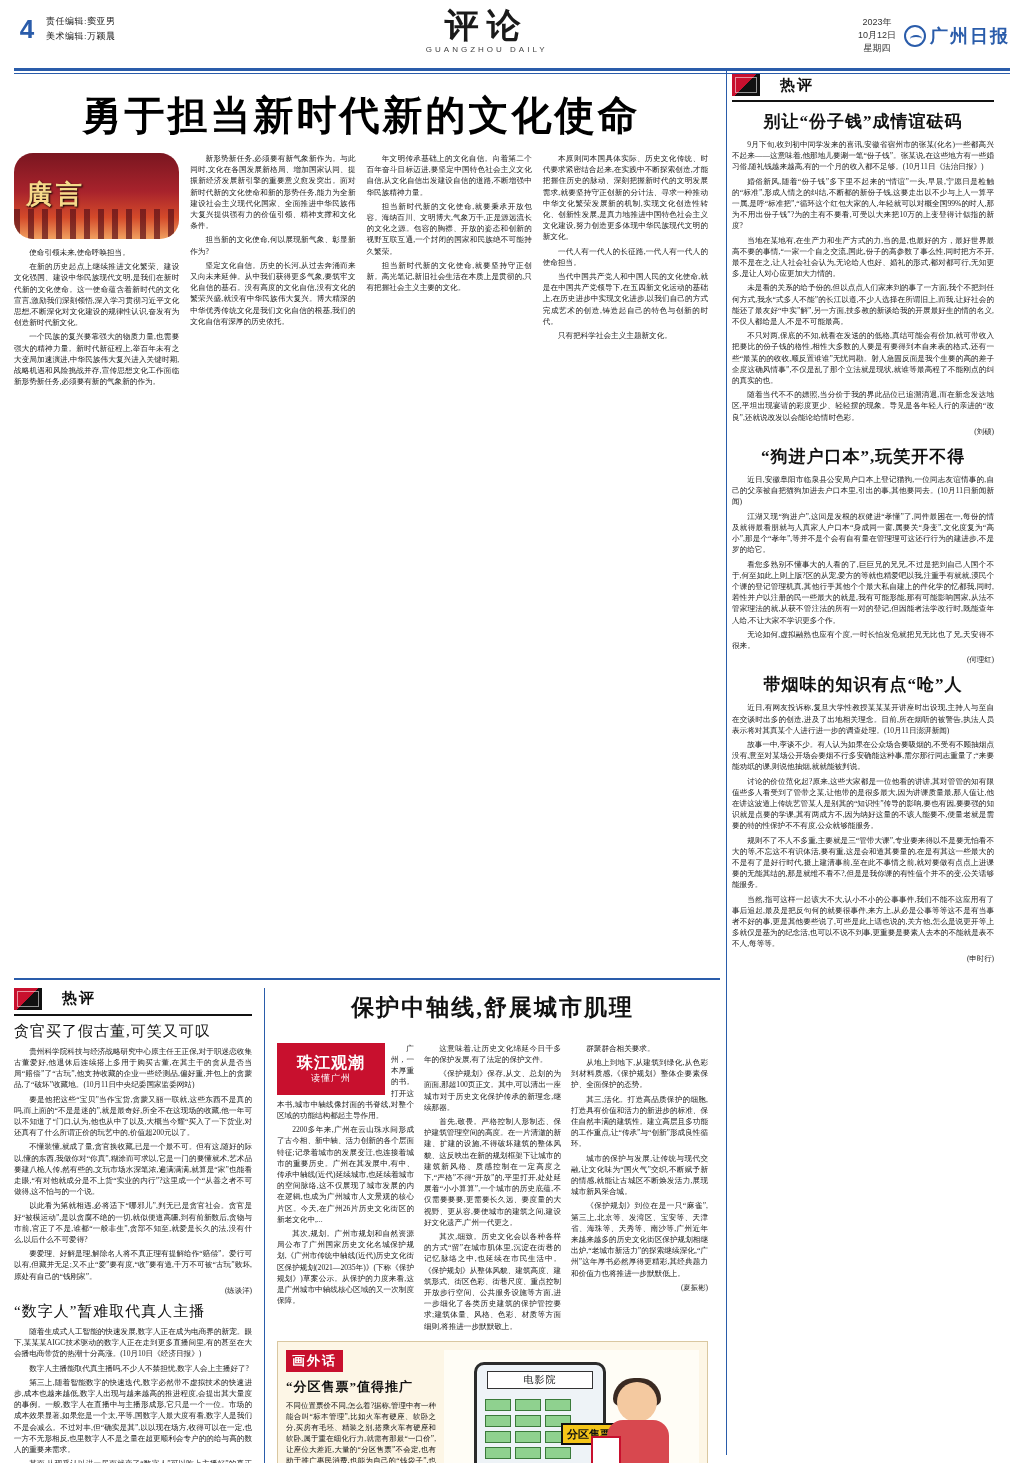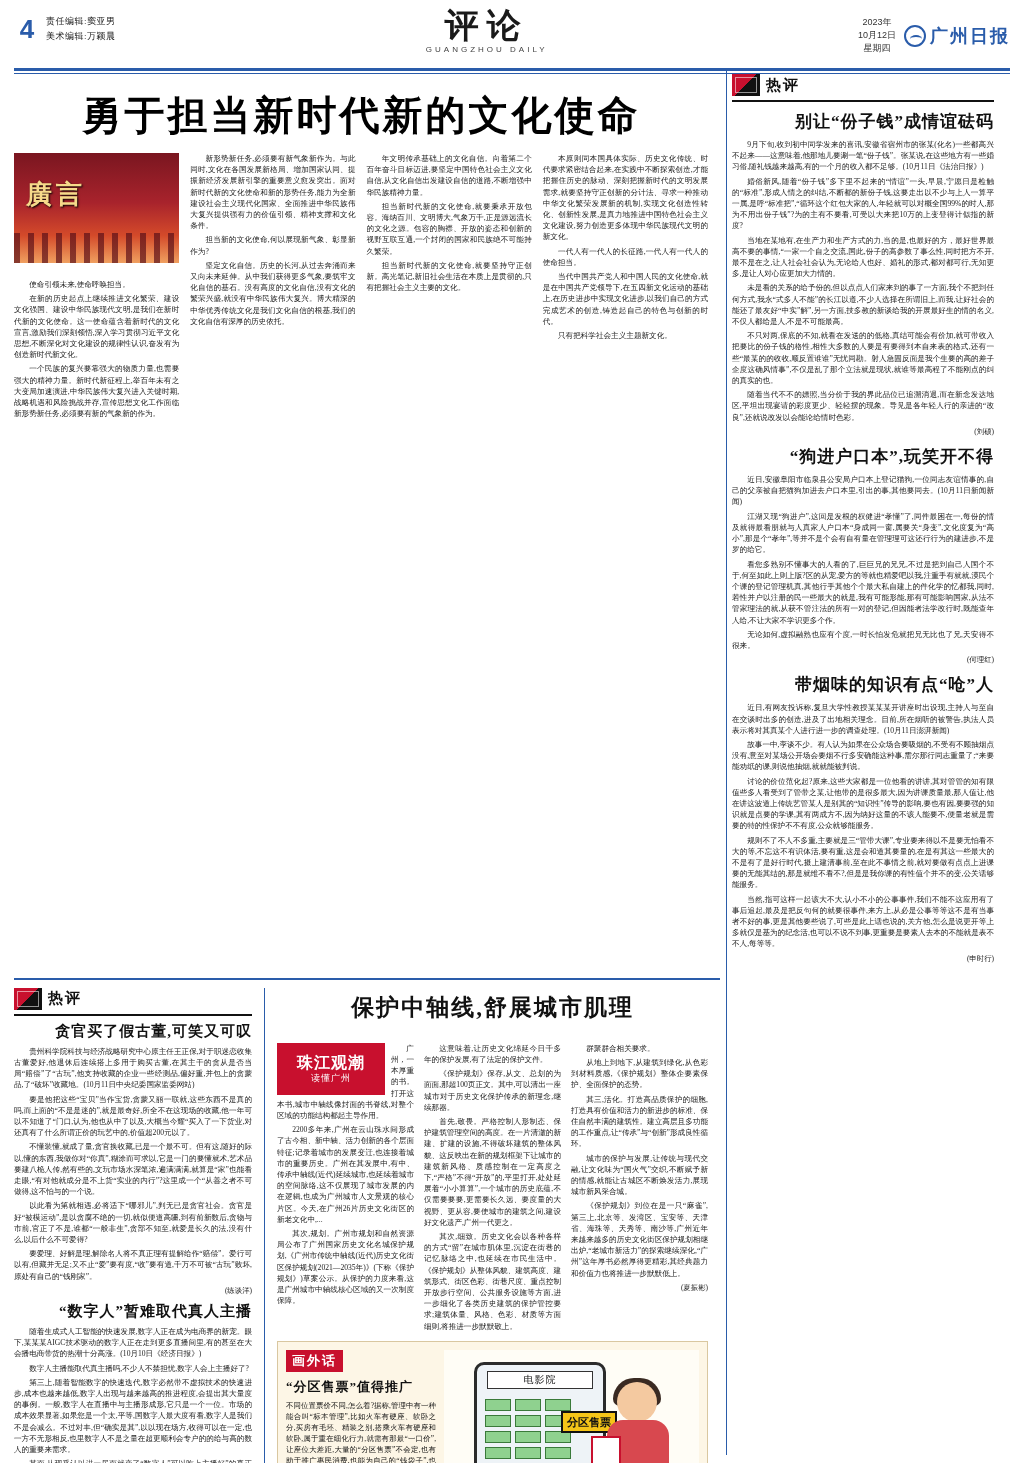--- a/index.html
+++ b/index.html
@@ -44,47 +44,47 @@
   .col-text { font-size:7.6px; line-height:11.2px; text-align:justify; color:#1a1a1a; }
   .col-text p { margin:0 0 3px 0; text-indent:2em; }
   .sig { text-align:right; font-size:7.4px; margin-top:2px; }
 
   
   .headline-main {
     font-size:40px; font-weight:bold; letter-spacing:3px; text-align:center;
     margin:14px 0 10px 0; color:#000;
   }
   .headline-2 { font-size:23px; font-weight:bold; letter-spacing:2px; text-align:center; margin:4px 0 20px 0;}
-  .headline-3 { font-size:14px; font-weight:bold; letter-spacing:1px; text-align:right; margin:6px 0 5px 0;}
-
-  
-  .badge { display:flex; align-items:center; gap:6px; margin-bottom:4px; }
+  .headline-3 { font-size:14px; font-weight:normal; letter-spacing:1px; text-align:left; margin:6px 0 5px 0;}
+
+  
+  .badge { display:flex; align-items:center; gap:20px; margin-bottom:4px; }
   .badge-mark { width:28px; height:22px; background:linear-gradient(135deg,#c8102e 0%,#c8102e 48%,#111 50%,#111 100%);
                 position:relative; }
   .badge-mark:after{ content:""; position:absolute; inset:3px; border:1px solid rgba(255,255,255,.55); }
   .badge-label { font-size:15px; font-weight:bold; letter-spacing:2px; color:#111; }
   .badge-rule { height:2px; background:#111; margin:3px 0 6px 0; }
 
   
   .top-zone { display:flex; gap:0; }
   .top-left { width:706px; padding-right:12px; }
   .vline { width:1px; background:#2a5caa; }
   .top-right { width:274px; padding-left:12px; }
 
   .vline-full { position:absolute; top:70px; bottom:8px; left:726px; width:1px; background:#2a5caa; }
   .hline-thick { height:2px; background:#2a5caa; margin:8px 0; }
 
   .cols3 { display:flex; gap:10px; }
   .cols3 > div { flex:1; }
 
   
   .photo-guangyan {
-    width:100%; height:110px; margin-bottom:16px;
+    width:100%; height:86px; margin-bottom:8px;
     background:linear-gradient(180deg,#7a1620 0%, #a8232c 45%, #d44a2a 75%, #f0a060 100%);
-    position:relative; overflow:hidden;
+    position:relative; overflow:hidden;border-radius:19px;
   }
   .photo-guangyan .gy-text {
     position:absolute; left:12px; top:24px; font-size:26px; font-weight:bold; color:#f6d98a;
     letter-spacing:4px; text-shadow:1px 1px 2px #000;
   }
   .photo-guangyan .sky-line { position:absolute; bottom:0; left:0; right:0; height:30px;
      background:repeating-linear-gradient(90deg,#5c1018 0 6px, transparent 6px 14px); opacity:.7;}
 
   .zj-box { width:108px; height:52px; background:#c8102e; color:#fff; float:left;
             margin:0 6px 3px 0; display:flex; flex-direction:column; align-items:center;
@@ -99,34 +99,34 @@
                  letter-spacing:2px; padding:2px 6px; display:inline-block; }
   .cartoon-title { font-size:13px; font-weight:bold; margin:6px 0 4px 0; letter-spacing:1px;}
   .cartoon-body { font-size:7.4px; line-height:11px; text-align:justify; }
   .cartoon-art { flex:1; position:relative; min-height:186px; background:#fffdf6; }
   .kiosk { position:absolute; left:30px; top:12px; width:132px; height:160px;
            border:3px solid #2b2b2b; border-radius:10px; background:#eef3f7; }
   .kiosk .k-head { font-size:10px; text-align:center; border:1px solid #333; margin:6px 10px;
                    padding:1px 0; background:#fff; letter-spacing:1px;}
   .kiosk .k-rows { display:flex; flex-wrap:wrap; gap:4px; padding:4px 8px; }
   .kiosk .k-rows i { display:block; width:26px; height:12px; background:#8fd18f; border:1px solid #3a7a3a;}
-  .k-badge { position:absolute; right:-14px; top:46px; background:#f5c518; border:2px solid #111;
+  .k-badge { position:absolute; right:-14px; top:58px; background:#f5c518; border:2px solid #111;
              font-size:11px; font-weight:bold; padding:3px 4px; line-height:1.1; text-align:center;}
   .girl { position:absolute; right:18px; bottom:4px; width:86px; height:150px; }
   .girl .head { position:absolute; left:22px; top:0; width:40px; height:40px; background:#f4c9a0;
                 border-radius:50%; }
   .girl .hair { position:absolute; left:18px; top:-4px; width:48px; height:28px; background:#3a2a22;
                 border-radius:24px 24px 8px 8px; }
   .girl .body { position:absolute; left:12px; top:38px; width:62px; height:86px; background:#d8484f;
                 border-radius:16px 16px 6px 6px; }
   .girl .popcorn { position:absolute; left:-4px; top:54px; width:30px; height:34px; background:#fff;
                    border:2px solid #c8102e; }
 
   .right-sec { margin-bottom:6px; }
-  .headline-r { font-size:17px; font-weight:bold; letter-spacing:1px; text-align:right; margin:8px 0 6px 0;}
+  .headline-r { font-size:17px; font-weight:bold; letter-spacing:1px; text-align:center; margin:8px 0 6px 0;}
 </style>
 </head>
 <body>
 
 <div class="page">
 
   <div class="masthead">
     <div class="page-num">4</div>
     <div class="editors">
       <div>责任编辑:窦亚男</div>

